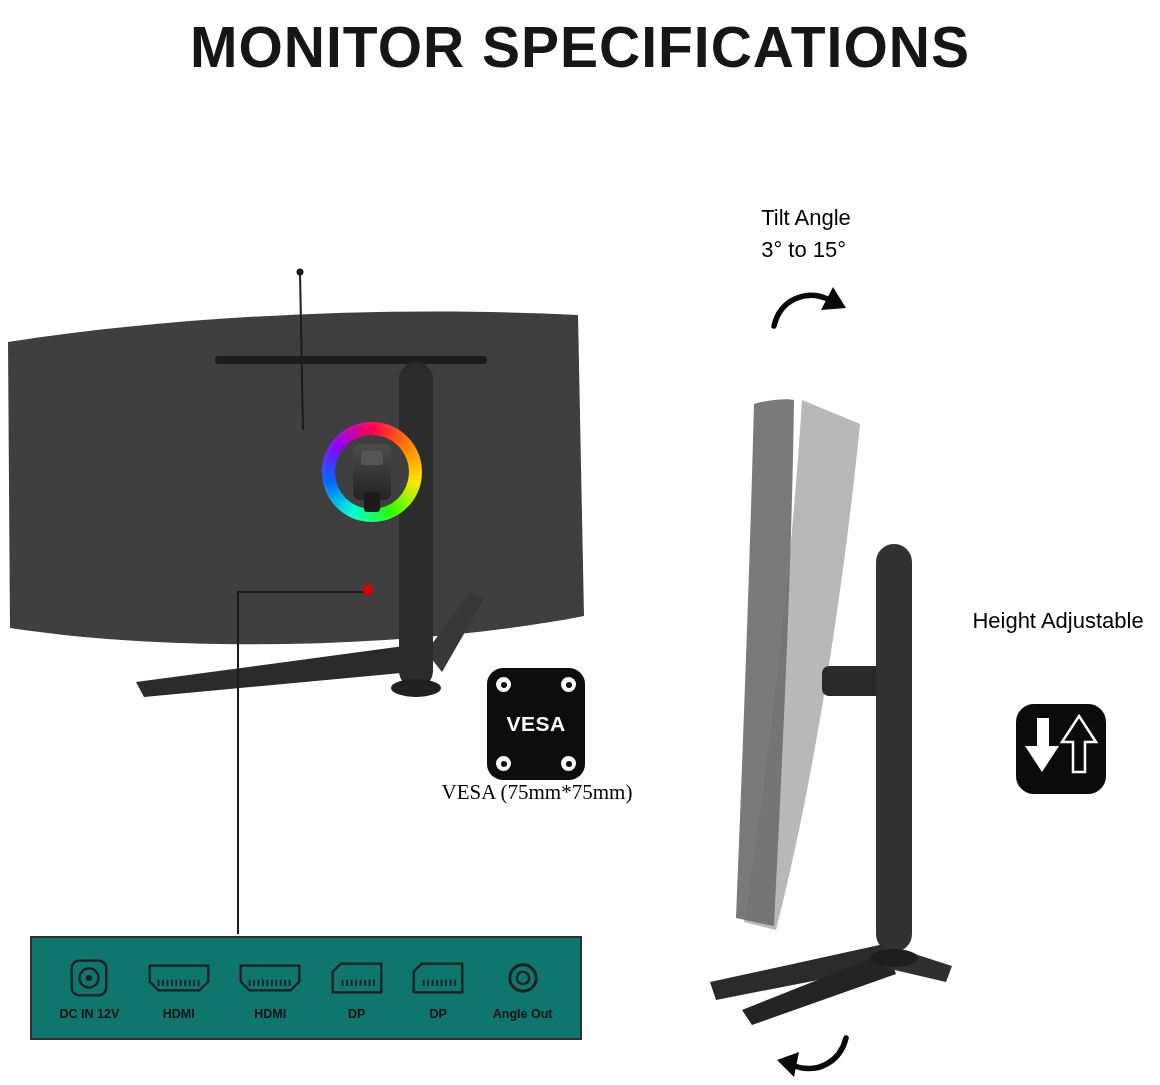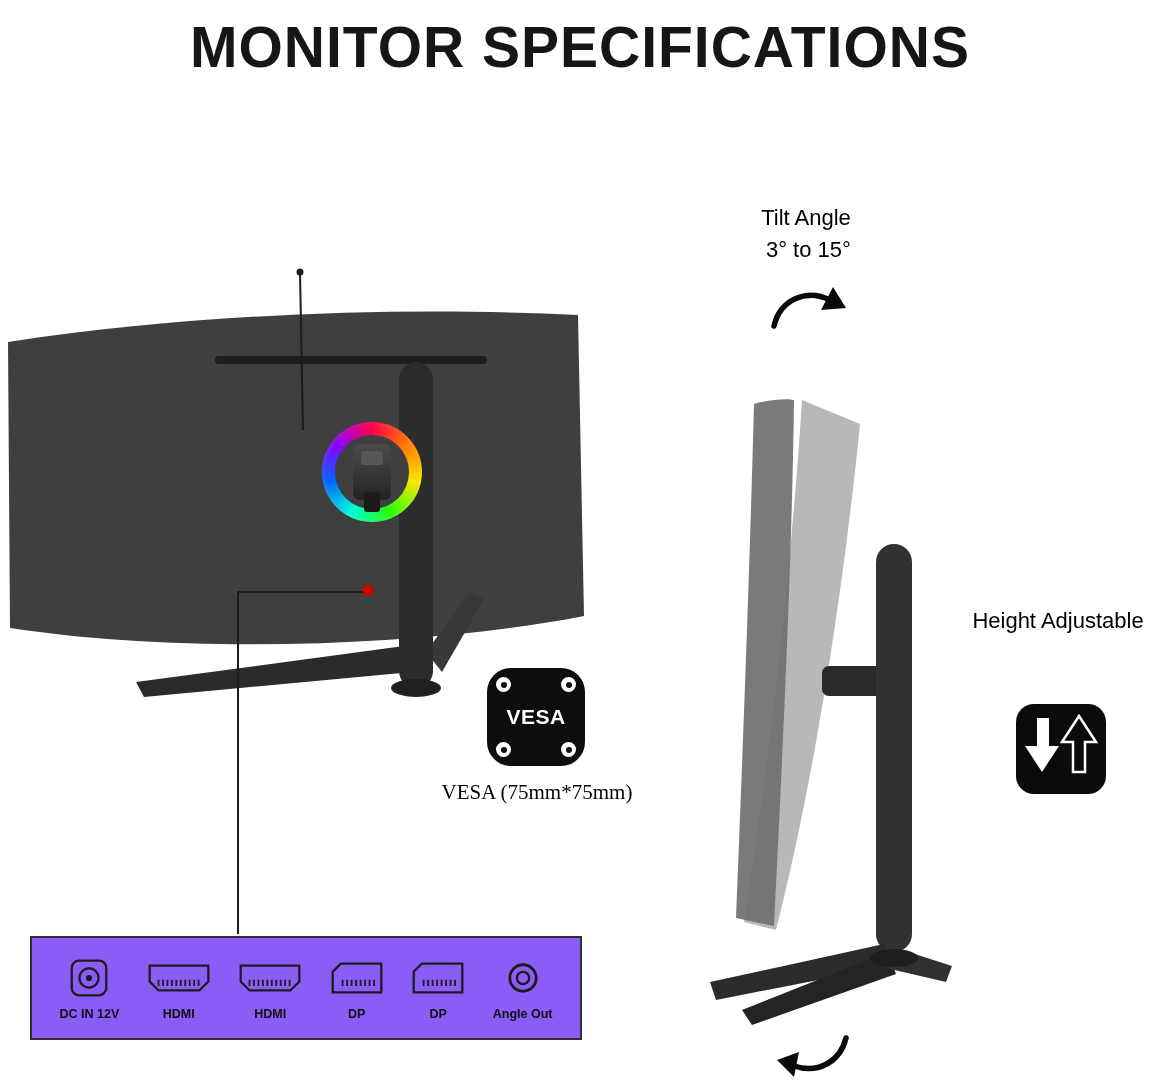--- a/index.html
+++ b/index.html
@@ -7,21 +7,21 @@
     position:relative;width:1160px;height:1085px;background:#fff;overflow:hidden;
     font-family:"Liberation Sans","DejaVu Sans",sans-serif;color:#111;
   }
   .title{
     position:absolute;top:2px;left:0;right:0;margin:12px;text-align:center;
     font-size:57px;font-weight:900;letter-spacing:1px;color:#161616;
   }
   .art{position:absolute;left:0;top:0;width:1160px;height:1085px;}
   .label{position:absolute;font-size:22px;color:#000;}
   .back-label{left:375px;top:238px;transform:translateX(-50%);white-space:nowrap;}
-  .tilt-label{left:806px;top:202px;transform:translateX(-50%);text-align:right;line-height:1.45;white-space:nowrap;}
+  .tilt-label{left:806px;top:202px;transform:translateX(-50%);text-align:left;line-height:1.45;white-space:nowrap;}
   .height-label{left:1058px;top:608px;transform:translateX(-50%);white-space:nowrap;}
   .vesa-caption{left:537px;top:780px;transform:translateX(-50%);font-size:21px;white-space:nowrap;font-family:Liberation Serif, serif;}
 
   
   .rgb-ring{
     position:absolute;left:322px;top:422px;width:100px;height:100px;border-radius:50%;
     background:conic-gradient(from 0deg,#ff004c,#ff7a00,#ffe600,#2bff00,#00ffd5,#0066ff,#8f00ff,#ff004c);
     box-shadow:0 0 6px rgba(255,255,255,0.15) inset;
   }
   .ring-center{
@@ -32,36 +32,36 @@
     background:linear-gradient(180deg,#4c4c4c,#232323);
   }
   .mount::before{
     content:"";position:absolute;left:8px;top:7px;width:22px;height:14px;border-radius:3px;background:#565656;
   }
   .mount::after{
     content:"";position:absolute;left:11px;top:48px;width:16px;height:20px;border-radius:3px;background:#1b1b1b;
   }
 
   
-  .vesa-badge{position:absolute;left:487px;top:668px;width:98px;height:98px;background:#0d0d0d;border-radius:24px;}
+  .vesa-badge{position:absolute;left:487px;top:668px;width:98px;height:112px;background:#0d0d0d;border-radius:16px;}
   .hole{position:absolute;width:15px;height:15px;border-radius:50%;background:#fff;}
   .hole::after{content:"";position:absolute;left:4.5px;top:4.5px;width:6px;height:6px;border-radius:50%;background:#111;}
   .hole.tl{left:9px;top:9px}.hole.tr{right:9px;top:9px}.hole.bl{left:9px;bottom:9px}.hole.br{right:9px;bottom:9px}
   .vesa-text{
     position:absolute;left:0;right:0;top:50%;transform:translateY(-50%);
     text-align:center;color:#fff;font-weight:700;font-size:21px;letter-spacing:.5px;
   }
 
   
   .height-icon{position:absolute;left:1016px;top:704px;width:90px;height:90px;background:#0b0b0b;border-radius:18px;}
   .height-icon svg{position:absolute;left:0;top:0;}
 
   
   .ports{
-    position:absolute;left:30px;top:936px;width:552px;height:104px;background:#8b5cf6;
+    position:absolute;left:30px;top:936px;width:552px;height:104px;background:#0f766e;
     border:2px solid #2f2f2f;box-sizing:border-box;
     display:flex;align-items:center;justify-content:space-evenly;
   }
   .port{display:flex;flex-direction:column;align-items:center;gap:7px;}
   .icon-wrap{height:44px;display:flex;align-items:center;justify-content:center;}
   .port-label{font-size:12.5px;font-weight:700;color:#111;white-space:nowrap;}
 </style>
 </head>
 <body>
 

